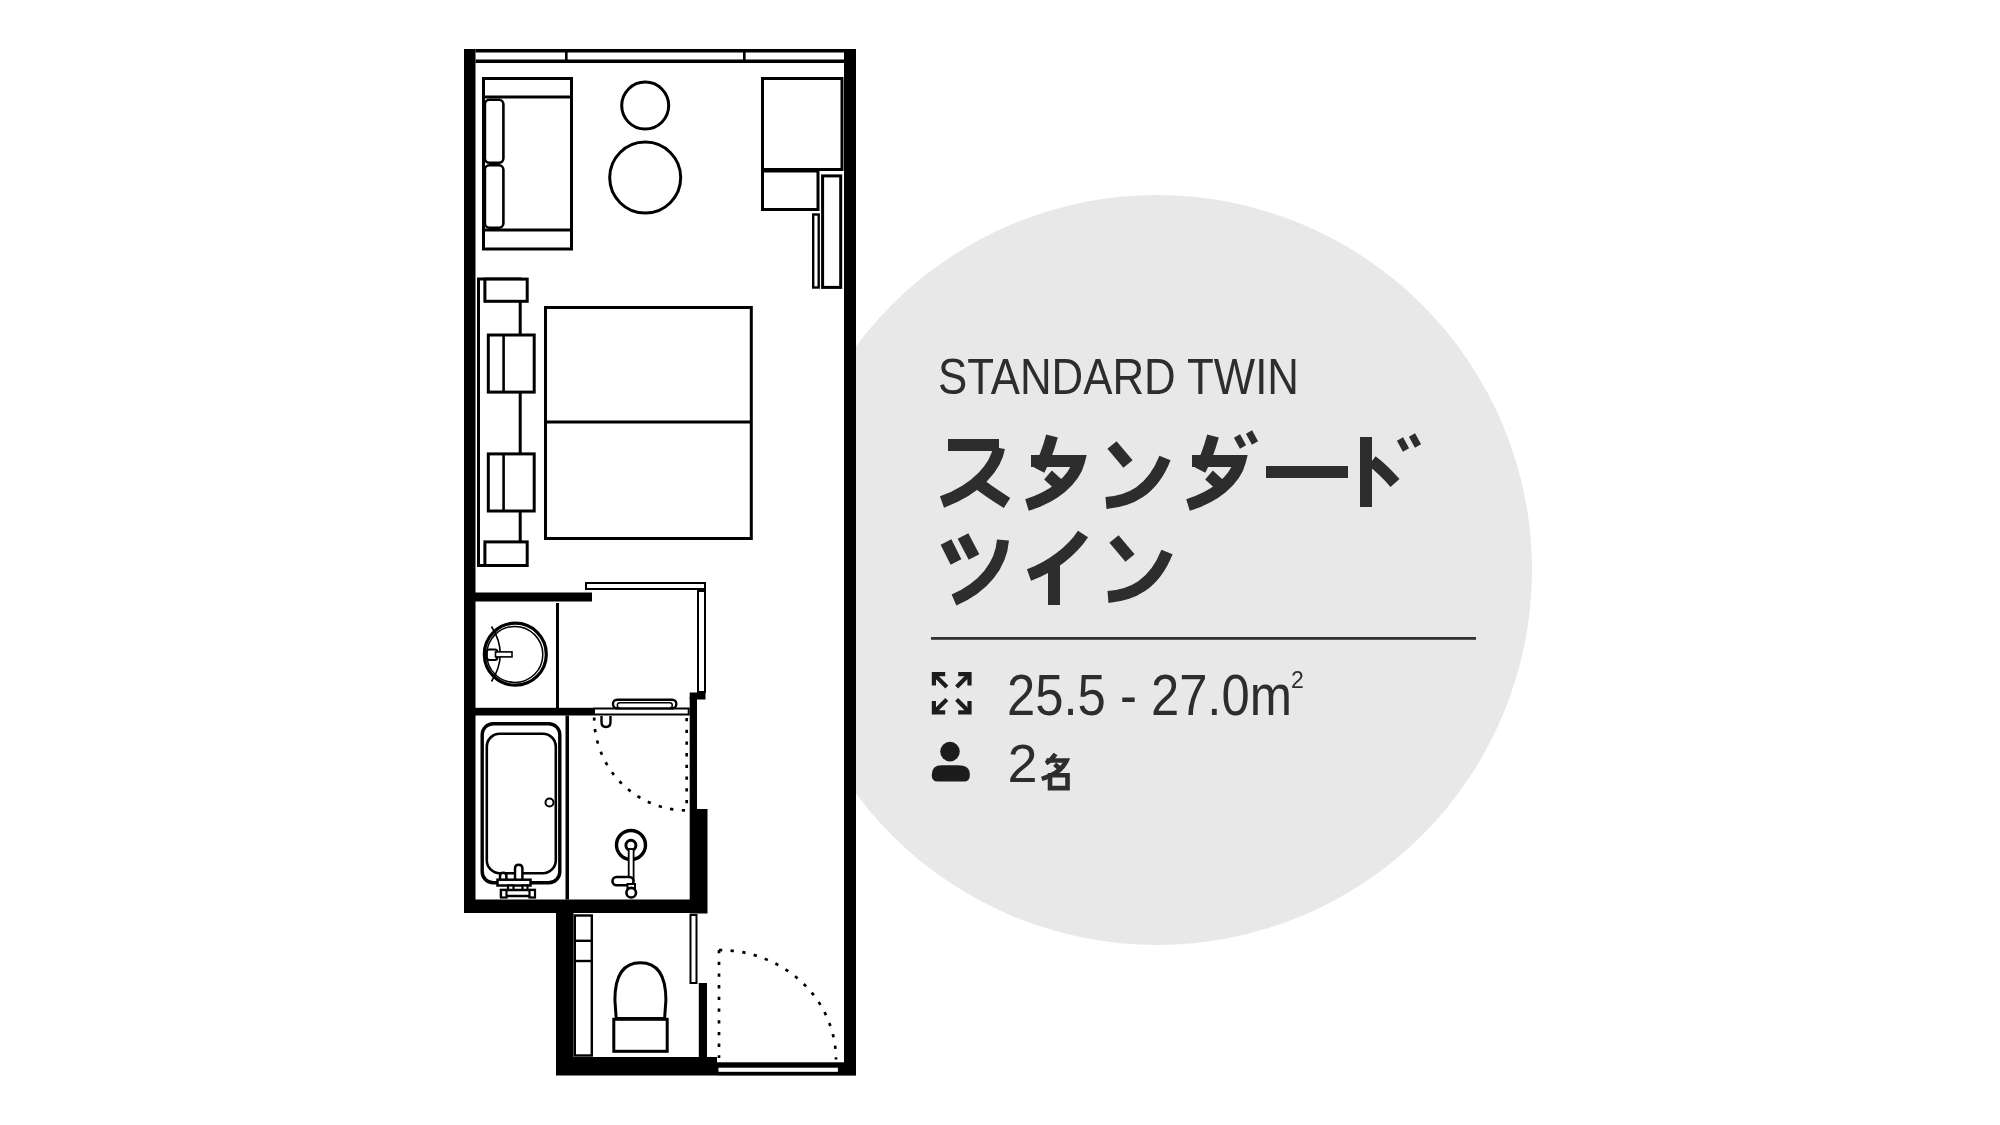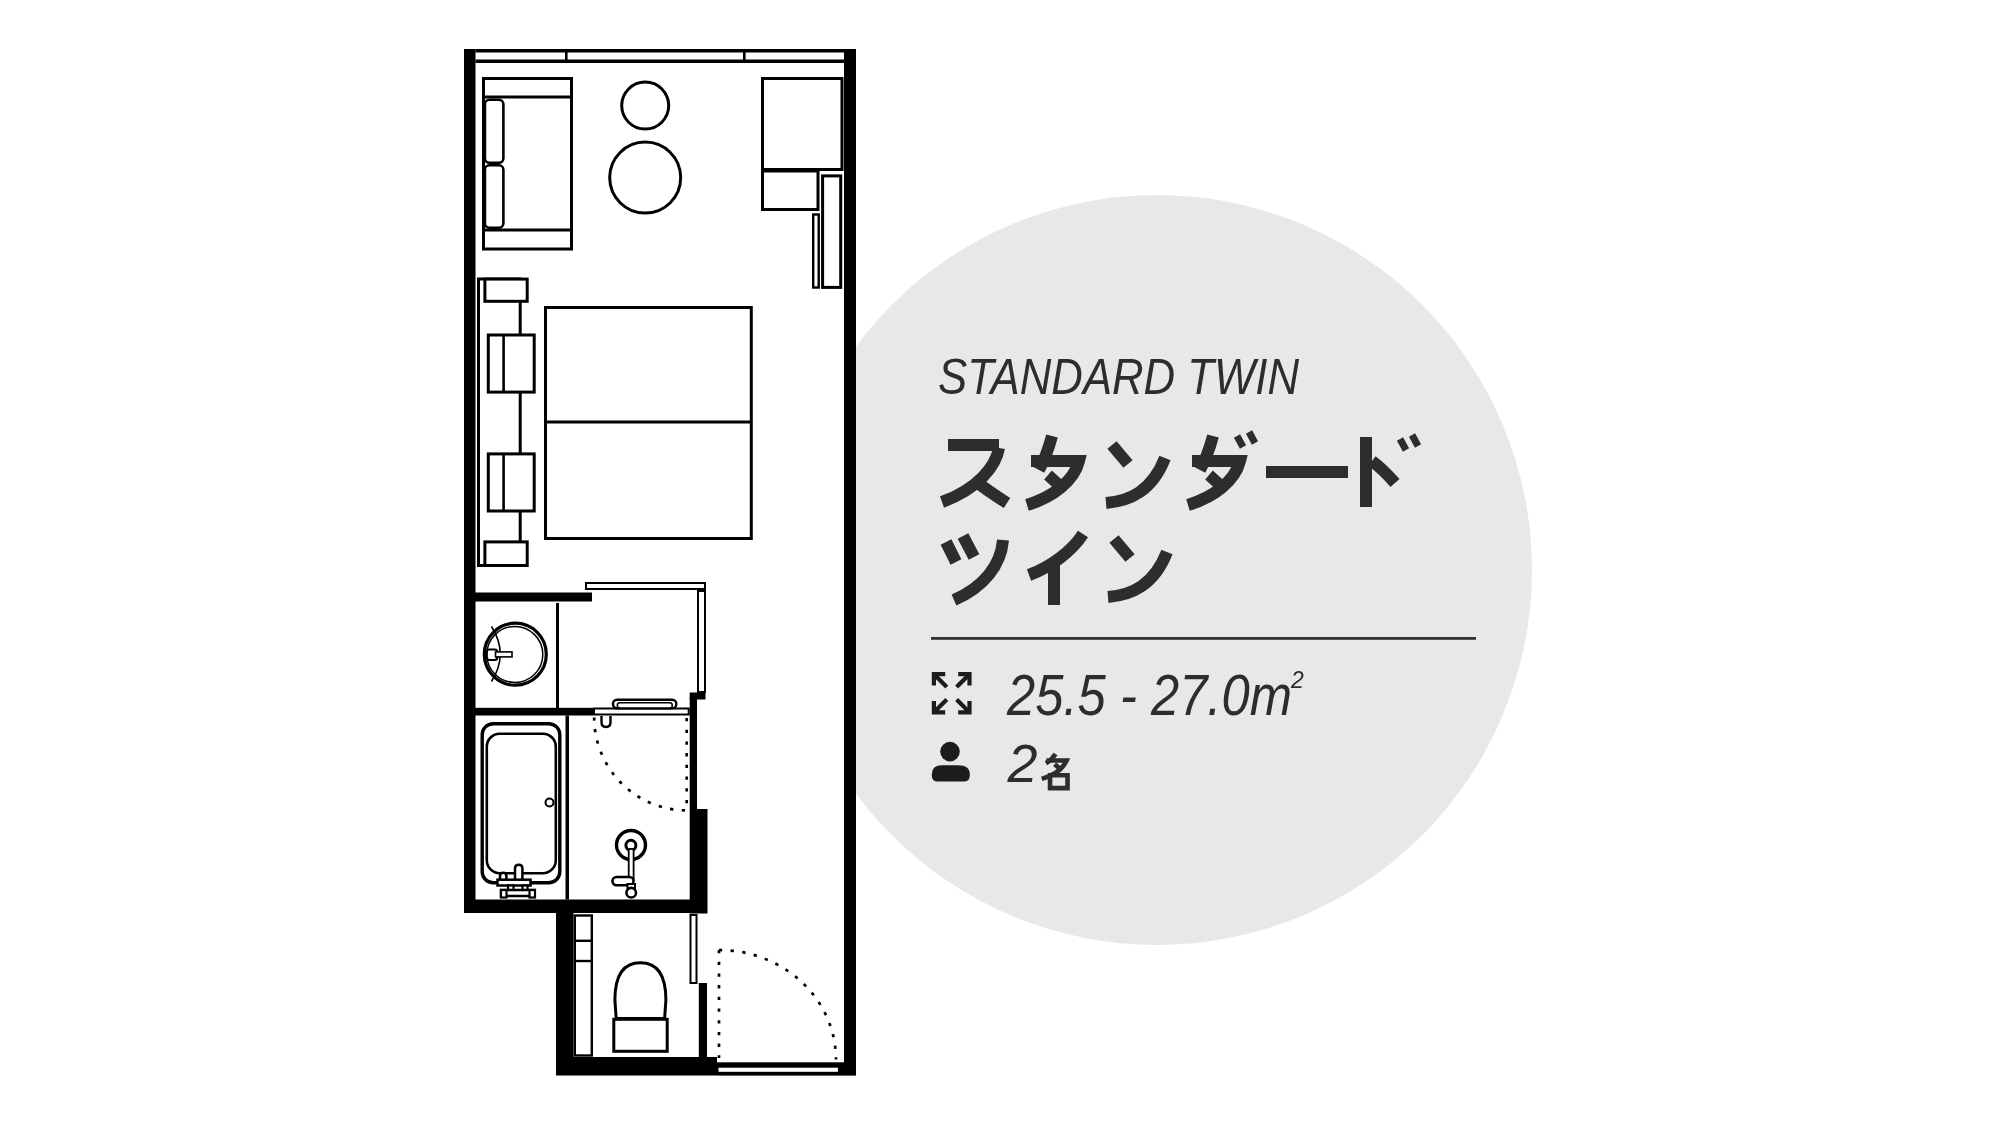--- a/index.html
+++ b/index.html
@@ -1,17 +1,17 @@
 <!DOCTYPE html>
 <html><head>
 <meta charset="utf-8">
 <style>
   html,body{margin:0;padding:0;background:#fff;}
   #page{position:relative;width:2000px;height:1125px;background:#ffffff;overflow:hidden;
-        font-family:"Liberation Sans", sans-serif;font-style:italic;}
+        font-family:"Liberation Sans", sans-serif;}
   svg{position:absolute;left:0;top:0;}
 </style>
 </head>
 <body>
 <div id="page">
 <svg width="2000" height="1125" viewBox="0 0 2000 1125">
 
   <circle cx="1157" cy="570" r="375" fill="#e8e8e8"></circle>
 
   <rect x="464" y="49" width="392" height="1025" fill="#ffffff"></rect>

